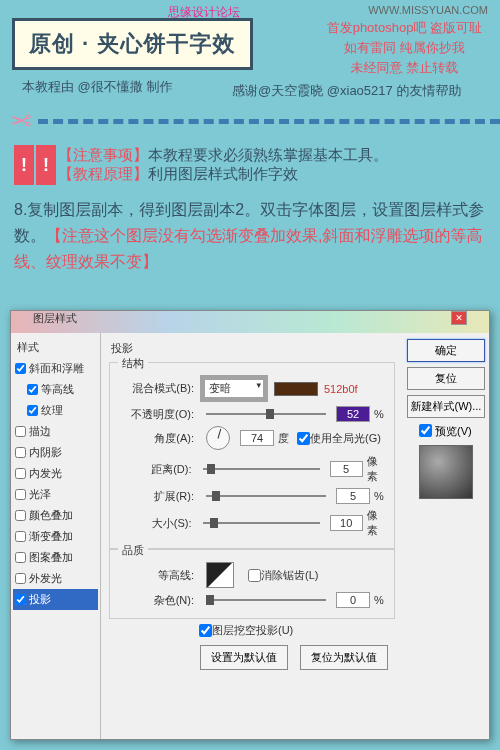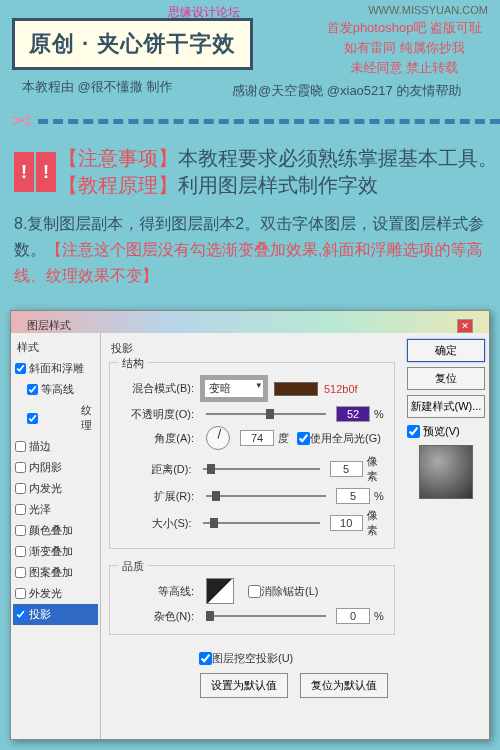--- a/index.html
+++ b/index.html
@@ -8,53 +8,53 @@
 .wm2{position:absolute;top:4px;right:12px;color:#666;font-size:11px}
 .title-box{background:#fffde8;border:3px solid #375265;display:inline-block;padding:8px 14px;margin:18px 0 0 12px;font-size:22px;color:#375265;font-weight:700;letter-spacing:1px}
 .red-note{position:absolute;right:18px;top:18px;text-align:center;color:#e94f5e;font-size:13px;line-height:20px}
 .credit{color:#375265;font-size:13px;margin:8px 0 0 22px}
 .credit2{position:absolute;left:232px;top:82px;color:#375265;font-size:13px}
 .scissor-row{margin:10px 0 0 10px;display:flex;align-items:center}
 .scissor{color:#eb8aa8;font-size:26px;transform:scaleX(-1)}
 .dash{flex:1;height:0;border-top:5px dashed #3d7cb0;margin-left:6px}
 .alert-row{display:flex;align-items:center;margin:8px 0 0 14px}
 .exmark{background:#e94f5e;color:#fff;width:20px;height:40px;display:flex;align-items:center;justify-content:center;font-size:18px;font-weight:bold;margin-right:2px}
-.alert-text{color:#375265;font-size:20px}
+.alert-text{color:#375265;font-size:15px}
 .alert-text .red{color:#e94f5e}
 .step{color:#375265;font-size:16px;margin:12px 14px 0 14px;line-height:26px}
 .step .red{color:#e94f5e}
 .dialog{position:absolute;left:10px;top:310px;width:480px;height:430px;background:#f0f0f0;border:1px solid #888;box-shadow:2px 2px 8px rgba(0,0,0,.4);font-size:11px}
-.dlg-title{height:22px;background:linear-gradient(90deg,#e8b4b8,#b8d4e8,#b8e8d4,#e8e8b8);display:flex;align-items:flex-end;padding:0 16px;font-size:11px;color:#333}
+.dlg-title{height:22px;background:linear-gradient(90deg,#e8b4b8,#b8d4e8,#b8e8d4,#e8e8b8);display:flex;align-items:flex-start;padding:0 22px;font-size:11px;color:#333}
 .dlg-title span.x{margin-left:auto;width:16px;height:14px;background:#d44;color:#fff;text-align:center;line-height:13px;font-size:9px;border:1px solid #999}
 .dlg-body{display:flex;height:calc(100% - 22px)}
 .sidebar{width:90px;border-right:1px solid #bbb;padding:4px 2px;background:#f0f0f0}
 .sb-head{font-size:11px;padding:3px 4px;color:#333}
 .sb-item{display:flex;align-items:center;padding:3px 2px;font-size:11px;color:#333;cursor:default}
 .sb-item.sel{background:#316ac5;color:#fff}
 .sb-item input{margin-right:3px;width:11px;height:11px}
 .main{flex:1;padding:6px 8px;position:relative}
 .section-title{font-size:11px;color:#333;margin:2px 0 6px 2px}
-.group{border:1px solid #ccc;padding:8px 6px 6px;margin-bottom:16px;position:relative}
+.group{border:1px solid #ccc;padding:8px 6px 6px;margin-bottom:0;position:relative}
 .group-label{position:absolute;top:-7px;left:8px;background:#f0f0f0;padding:0 4px;font-size:11px;color:#333}
 .row{display:flex;align-items:center;margin:4px 0;font-size:11px;color:#333}
 .row label{width:78px;text-align:right;margin-right:6px}
 .sel-box{border:5px solid #a3a3a3;background:#fff;padding:1px 14px 1px 4px;min-width:68px;position:relative;font-size:11px}
 .sel-box::after{content:"▾";position:absolute;right:2px;top:0;font-size:9px}
 .swatch{width:44px;height:14px;background:#512b0f;border:1px solid #666;margin-left:6px}
 .hex{color:#c33;margin-left:6px;font-size:11px}
 .slider{width:120px;height:2px;background:#888;position:relative;margin:0 6px}
 .slider .knob{width:8px;height:10px;background:#555;position:absolute;top:-4px}
 .numbox{border:1px solid #999;background:#fff;width:34px;padding:1px 2px;text-align:center;font-size:11px;margin:0 4px}
 .angle-circle{width:24px;height:24px;border:1px solid #888;border-radius:50%;margin:0 6px;position:relative;background:#f8f8f8}
 .angle-circle::after{content:"";position:absolute;width:10px;height:1px;background:#333;top:11px;left:11px;transform-origin:left;transform:rotate(-74deg)}
 .contour{width:28px;height:26px;border:1px solid #888;background:linear-gradient(135deg,#222 49%,#fff 51%);margin:0 6px}
 .btn-panel{width:86px;padding:6px 4px}
 .pbtn{border:1px solid #888;background:#f4f4f4;text-align:center;padding:3px 0;margin-bottom:5px;font-size:11px;cursor:default}
 .pbtn.primary{border:1px solid #35a;box-shadow:0 0 2px #6af}
-.preview-chk{display:flex;align-items:center;font-size:11px;margin:6px 0}
+.preview-chk{display:flex;align-items:flex-start;font-size:11px;margin:6px 12px}
 .preview-chk input{margin-right:3px}
 .preview-img{width:54px;height:54px;background:radial-gradient(circle at 35% 30%,#aaa,#333);border:1px solid #666;margin:6px auto}
 .bottom-btns{display:flex;gap:10px;margin:6px 0 0 90px}
 .bottom-btns .pbtn{padding:4px 10px;margin:1px}
 </style>
 </head>
 <body>
 
 
 
@@ -100,21 +100,21 @@
       <div class="sb-head">样式</div>
       <div id="sb-list">
           <div class="sb-item">
             <input type="checkbox" checked="" style="">
             <span>斜面和浮雕</span>
           </div>
           <div class="sb-item" style="padding-left: 14px;">
             <input type="checkbox" checked="" style="">
             <span>等高线</span>
           </div>
-          <div class="sb-item" style="padding-left: 14px; gap: 40px;">
+          <div class="sb-item" style="padding-left: 14px;">
             <input type="checkbox" checked="" style="">
             <span>纹理</span>
           </div>
           <div class="sb-item">
             <input type="checkbox" style="">
             <span>描边</span>
           </div>
           <div class="sb-item">
             <input type="checkbox" style="">
             <span>内阴影</span>

